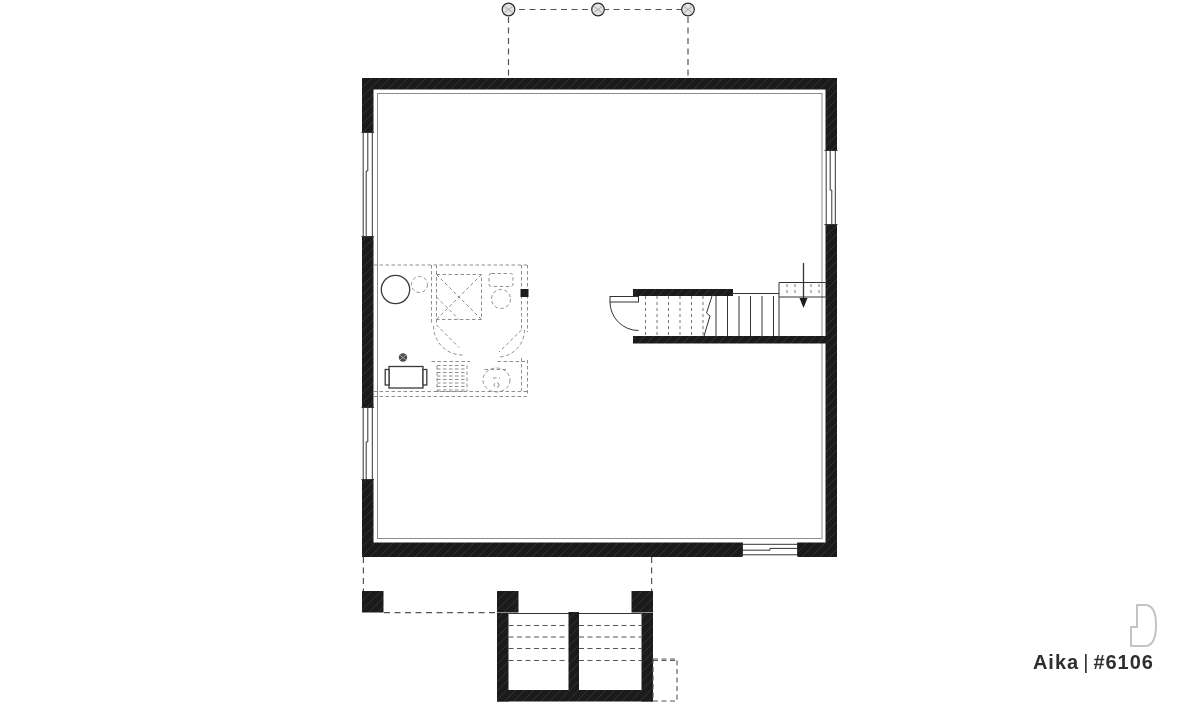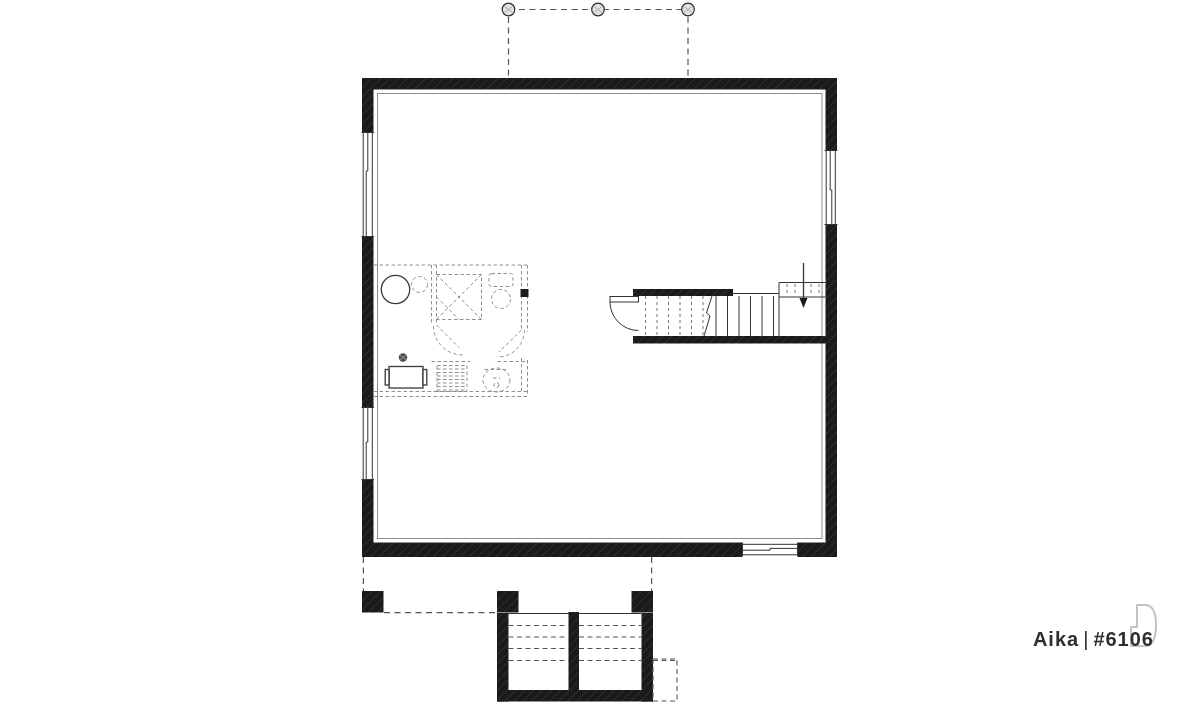--- a/index.html
+++ b/index.html
@@ -18,21 +18,21 @@
   .fixture{stroke:#3a3a3a;stroke-width:1.3;fill:#fff;}
   .innerline{stroke:#8c8c8c;stroke-width:1;fill:none;}
   .postcirc{fill:#e2e2e2;stroke:#2b2b2b;stroke-width:1.2;}
 
   
   #branding{position:absolute;right:42px;top:601px;display:flex;align-items:flex-start;gap:7px;}
   #branding .logotext{text-align:right;color:var(--logo-gray,#c6c6c6);line-height:17px;
        letter-spacing:2.5px;font-size:16.5px;font-weight:400;
        text-shadow:0 1px 0 #ffffff, 0 0 1px #bdbdbd;}
   #branding .copyright{font-size:7px;letter-spacing:2px;color:#c9c9c9;margin-top:2px;line-height:8px;}
-  #plan-title{position:absolute;right:46px;top:628px;font-size:20px;font-weight:bold;
+  #plan-title{position:absolute;right:46px;top:651px;font-size:20px;font-weight:bold;
        color:var(--title-color,#2e2e2e);letter-spacing:1px;}
   #plan-title .sep{padding:0 4px;font-weight:400;}
 </style>
 </head>
 <body>
 
 <div id="canvas">
 
 <svg id="plan-svg" width="1200" height="711" viewBox="0 0 1200 711">
   <defs>

